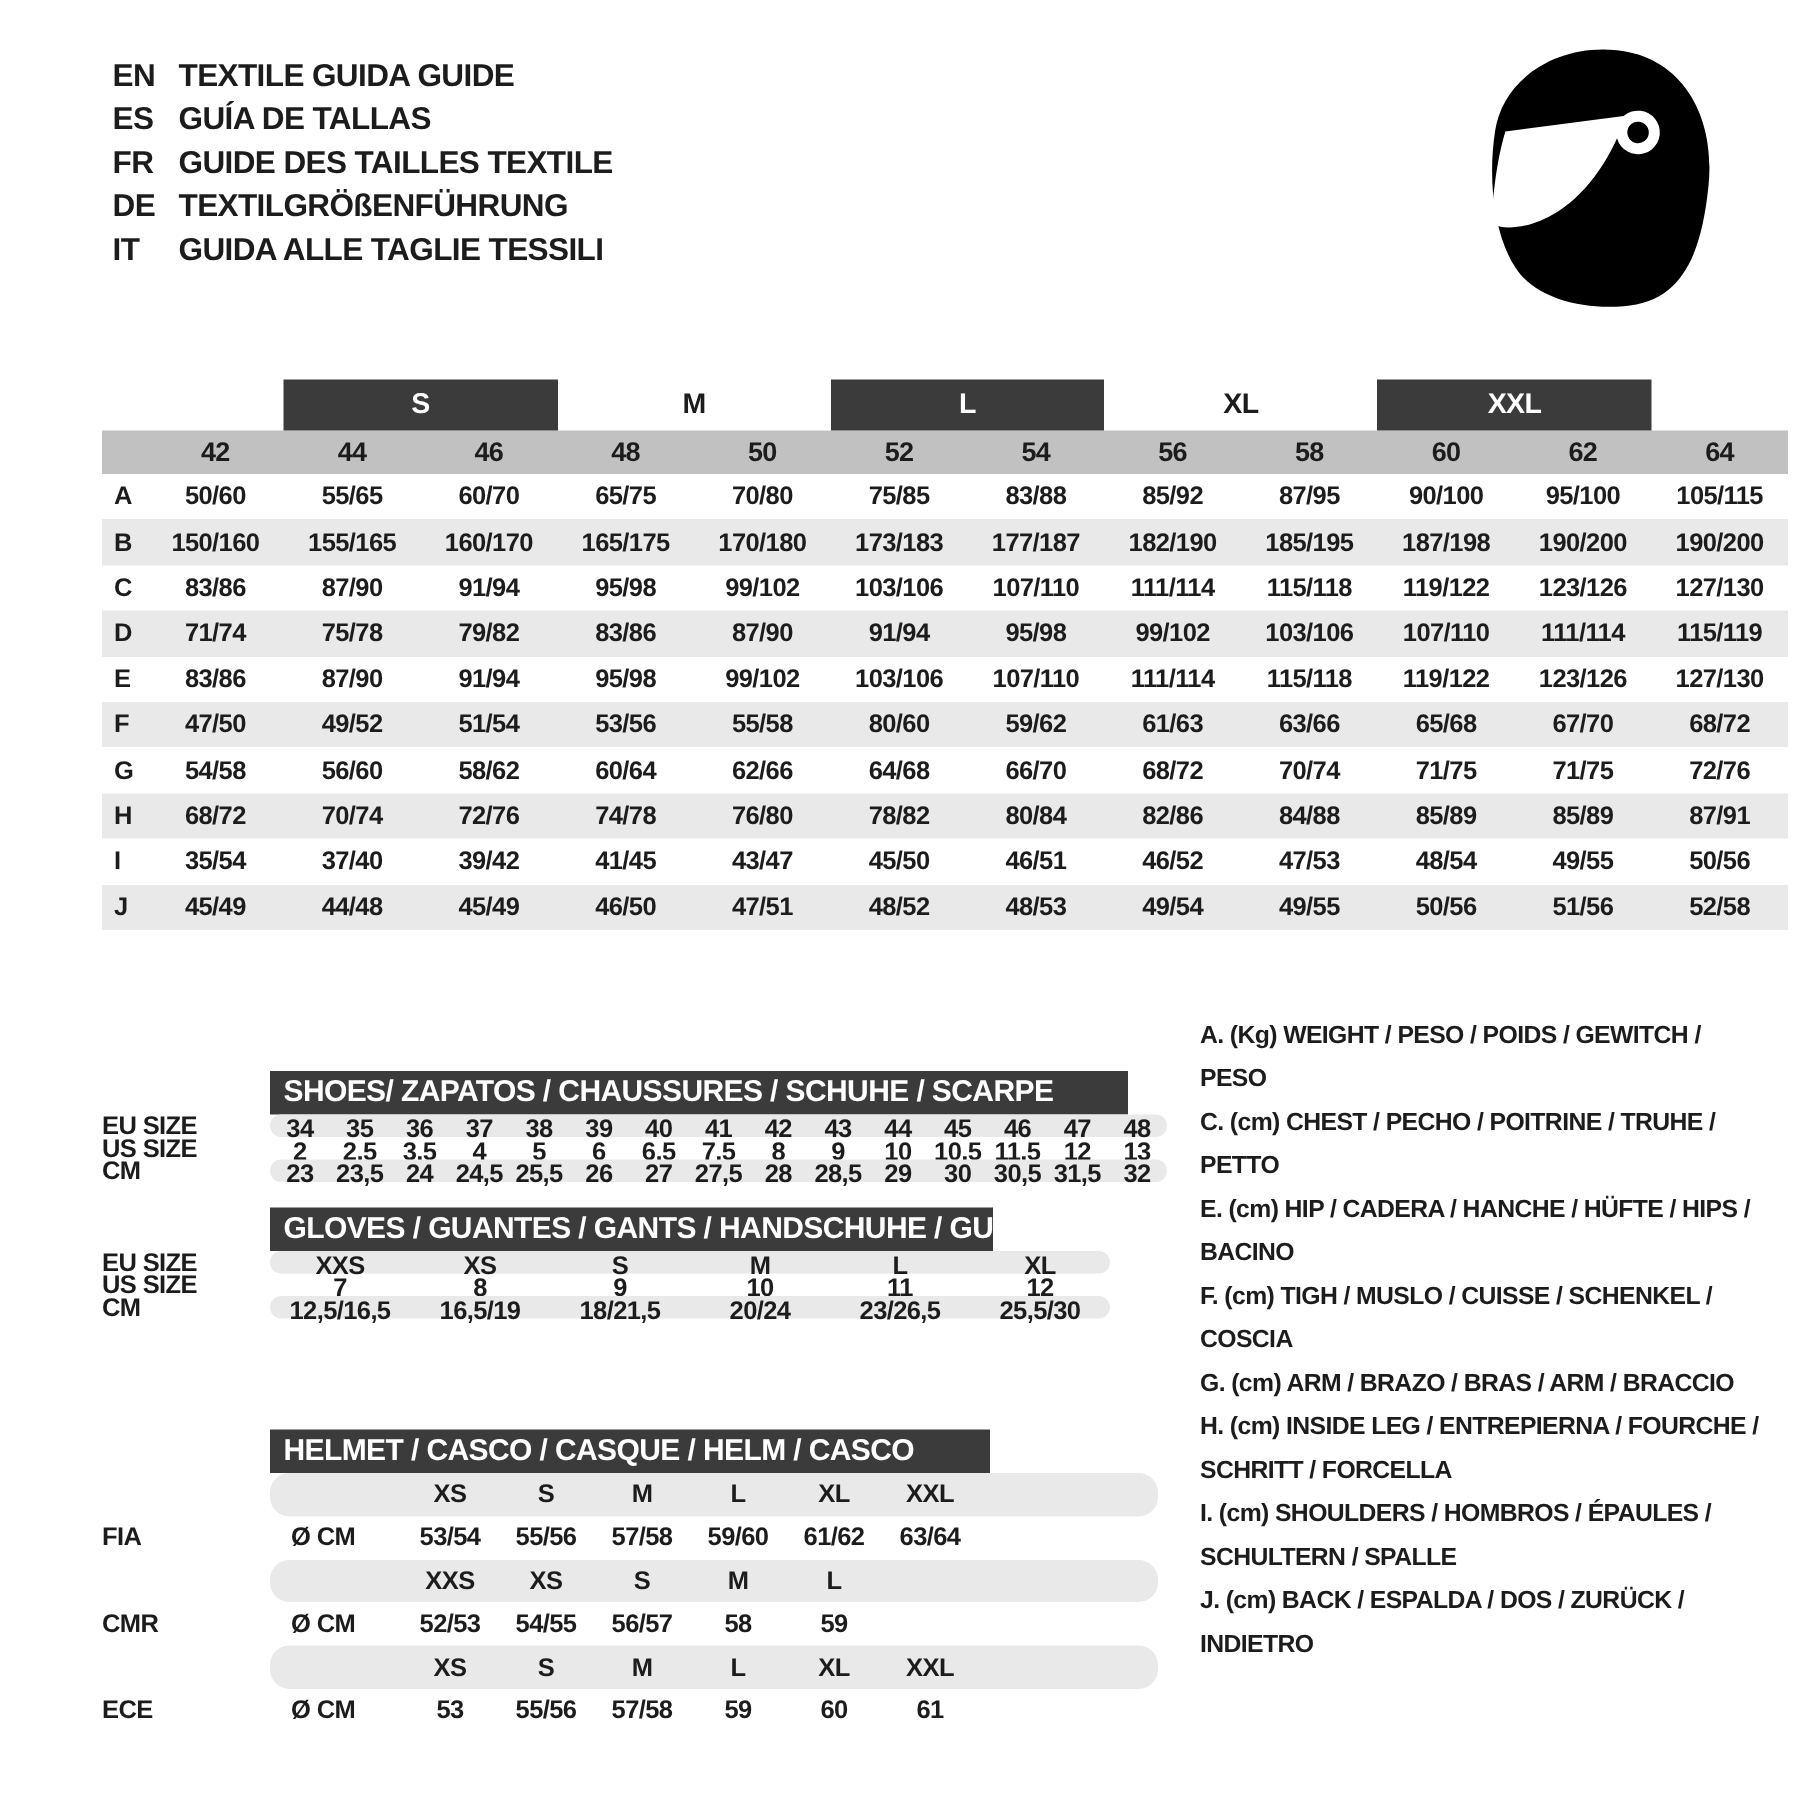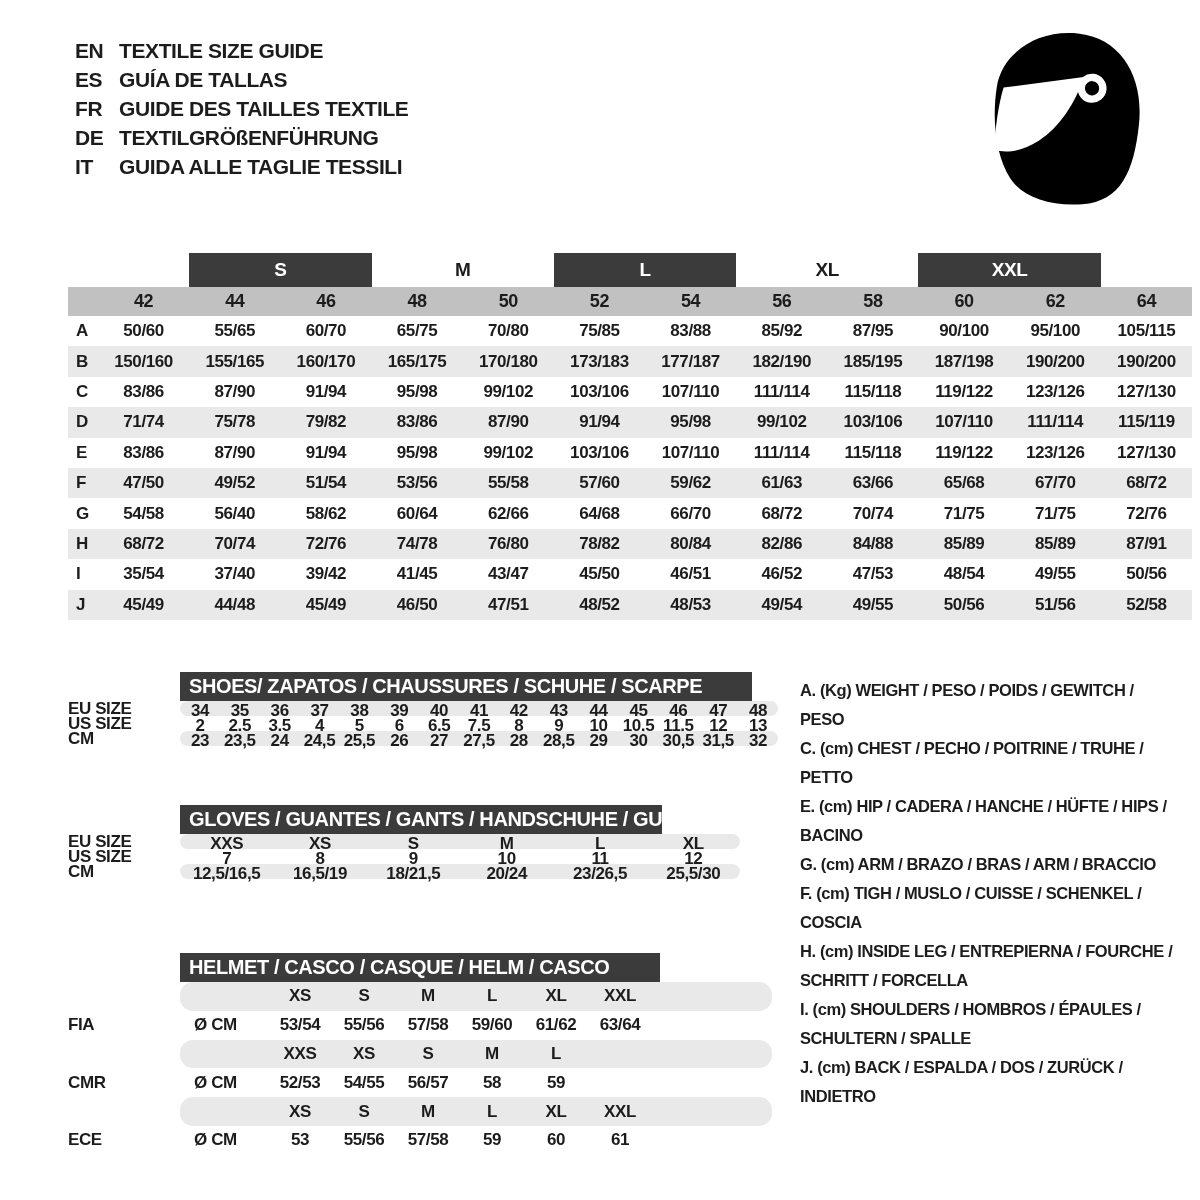--- a/index.html
+++ b/index.html
@@ -38,21 +38,21 @@
     background:var(--dark); color:#fff; height:29px; margin-left:112px;
     display:flex; align-items:center; padding-left:9px; font-size:20px; white-space:nowrap;
   }
   .xrow { display:flex; height:15px; }
   .xrow .rlabel { width:112px; display:flex; align-items:center; font-size:17px; }
   .xrow .rband { flex:1; display:grid; align-items:center;border-radius:13px; }
   .xrow .rband.shaded { background:var(--bandbg); }
   .cell { text-align:center; font-size:17px; }
   .cell.pfx { text-align:left; padding-left:14px; }
 
-  #shoes  { top:672px; width:710px; }
+  #shoes  { top:714px; width:710px; }
   #shoes  .sect-title { width:572px; }
   #shoes  .rband { grid-template-columns:repeat(15,1fr); }
 
   #gloves { top:805px; width:672px; }
   #gloves .sect-title { width:482px; }
   #gloves .rband { grid-template-columns:repeat(6,1fr); }
 
   #helmets { top:953px; width:704px; }
   #helmets .sect-title { width:480px; }
   #helmets .rband { grid-template-columns:88px repeat(6,64px) 1fr; }
@@ -65,21 +65,21 @@
   :root { --dark:#3b3b3b; --sizebg:#c1c1c1; --bandbg:#e9e9e9; }
 </style>
 </head>
 <body>
 
 <div id="page">
 
   <div id="langs">
       <div class="lang-row">
         <div class="lang-code">EN</div>
-        <div class="lang-label">TEXTILE SIZE GUIDE</div>
+        <div class="lang-label">TEXTILE GUIDA GUIDE</div>
       </div>
       <div class="lang-row">
         <div class="lang-code">ES</div>
         <div class="lang-label">GUÍA DE TALLAS</div>
       </div>
       <div class="lang-row">
         <div class="lang-code">FR</div>
         <div class="lang-label">GUIDE DES TAILLES TEXTILE</div>
       </div>
       <div class="lang-row">
@@ -200,32 +200,32 @@
           <div class="t-cell">123/126</div>
           <div class="t-cell">127/130</div>
         </div>
         <div class="t-grid t-row shaded">
           <div class="t-rowlabel">F</div>
           <div class="t-cell">47/50</div>
           <div class="t-cell">49/52</div>
           <div class="t-cell">51/54</div>
           <div class="t-cell">53/56</div>
           <div class="t-cell">55/58</div>
-          <div class="t-cell">57/60</div>
+          <div class="t-cell">80/60</div>
           <div class="t-cell">59/62</div>
           <div class="t-cell">61/63</div>
           <div class="t-cell">63/66</div>
           <div class="t-cell">65/68</div>
           <div class="t-cell">67/70</div>
           <div class="t-cell">68/72</div>
         </div>
         <div class="t-grid t-row">
           <div class="t-rowlabel">G</div>
           <div class="t-cell">54/58</div>
-          <div class="t-cell">56/40</div>
+          <div class="t-cell">56/60</div>
           <div class="t-cell">58/62</div>
           <div class="t-cell">60/64</div>
           <div class="t-cell">62/66</div>
           <div class="t-cell">64/68</div>
           <div class="t-cell">66/70</div>
           <div class="t-cell">68/72</div>
           <div class="t-cell">70/74</div>
           <div class="t-cell">71/75</div>
           <div class="t-cell">71/75</div>
           <div class="t-cell">72/76</div>
@@ -458,20 +458,20 @@
             <div class="cell">61</div>
           </div>
         </div>
       </div>
   </div>
 
   <div id="legend">
       <div class="legend-item">A. (Kg) WEIGHT / PESO / POIDS / GEWITCH / PESO</div>
       <div class="legend-item">C. (cm) CHEST / PECHO / POITRINE / TRUHE / PETTO</div>
       <div class="legend-item">E. (cm) HIP / CADERA / HANCHE / HÜFTE / HIPS / BACINO</div>
+      <div class="legend-item">F. (cm) TIGH / MUSLO / CUISSE / SCHENKEL / COSCIA</div>
       <div class="legend-item">G. (cm) ARM / BRAZO / BRAS / ARM / BRACCIO</div>
-      <div class="legend-item">F. (cm) TIGH / MUSLO / CUISSE / SCHENKEL / COSCIA</div>
       <div class="legend-item">H. (cm) INSIDE LEG / ENTREPIERNA / FOURCHE / SCHRITT / FORCELLA</div>
       <div class="legend-item">I. (cm) SHOULDERS / HOMBROS / ÉPAULES / SCHULTERN / SPALLE</div>
       <div class="legend-item">J. (cm) BACK / ESPALDA / DOS / ZURÜCK / INDIETRO</div>
     </div>
 
 </div>
 
 </body></html>

